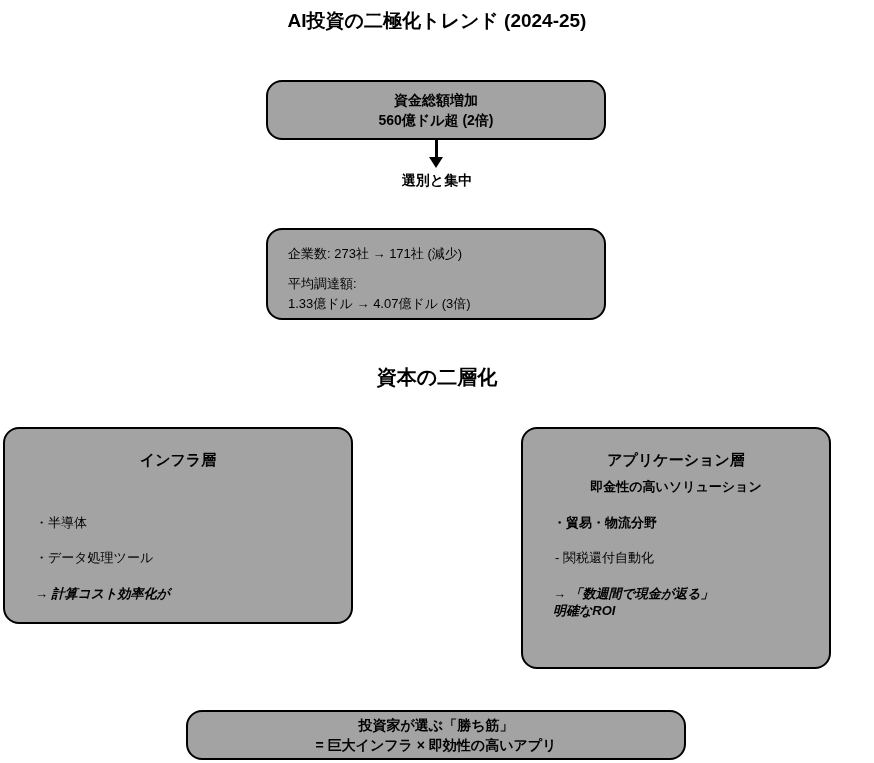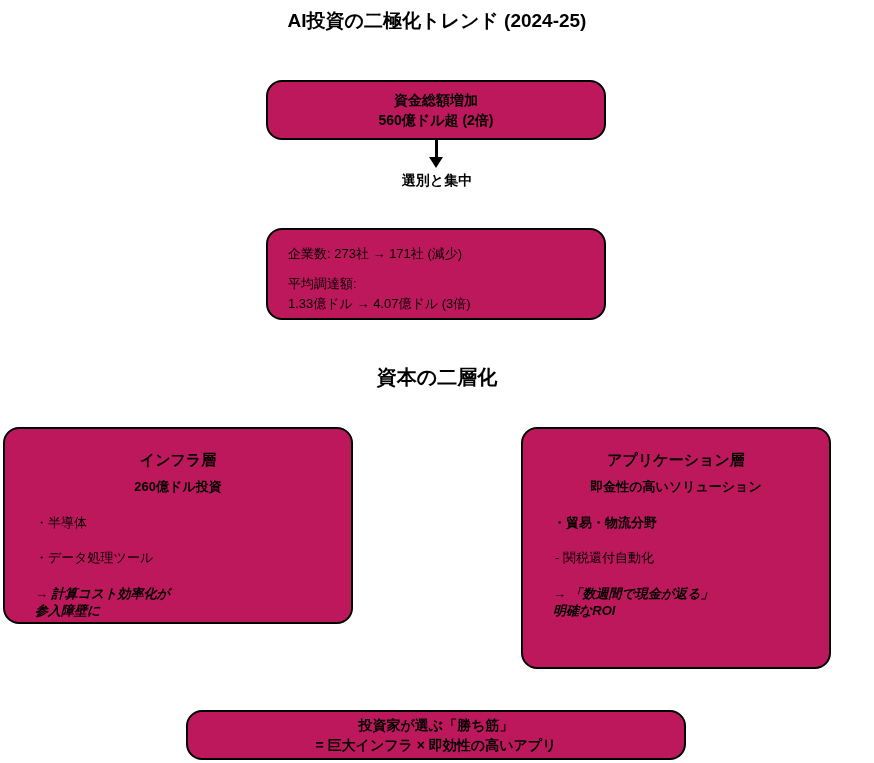--- a/index.html
+++ b/index.html
@@ -33,21 +33,21 @@
     font-weight: bold;
     letter-spacing: 0px;
   }
 
   
   .box {
     position: absolute;
     box-sizing: border-box;
     border: 2.2px solid #000000;
     border-radius: 16px;
-    background: #be185d;
+    background: #a3a3a3;
   }
 
   
   #box-total-funding {
     left: 266px;
     top: 80px;
     width: 340px;
     height: 60px;
   }
   #box-total-funding .inner {
@@ -218,26 +218,24 @@
       <div class="stat-gap"></div>
       <div class="stat-line">平均調達額:</div>
       <div class="stat-line">1.33億ドル → 4.07億ドル (3倍)</div>
     </div>
   </div>
 
   <div class="abs" id="section-header-dual">資本の二層化</div>
 
   <div class="box" id="box-infra-layer">
     <div class="layer-title">インフラ層</div>
-    <div class="layer-subtitle">260億ドル投資</div>
     <div class="layer-list">
       <div class="layer-item">・半導体</div>
       <div class="layer-item">・データ処理ツール</div>
       <div class="layer-note">→ 計算コスト効率化が</div>
-      <div class="layer-note" style="margin-top:0">参入障壁に</div>
     </div>
   </div>
 
   <div class="box" id="box-application-layer">
     <div class="layer-title">アプリケーション層</div>
     <div class="layer-subtitle">即金性の高いソリューション</div>
     <div class="layer-list">
       <div class="layer-item bold">・貿易・物流分野</div>
       <div class="layer-item sub">- 関税還付自動化</div>
       <div class="layer-note">→ 「数週間で現金が返る」</div>

